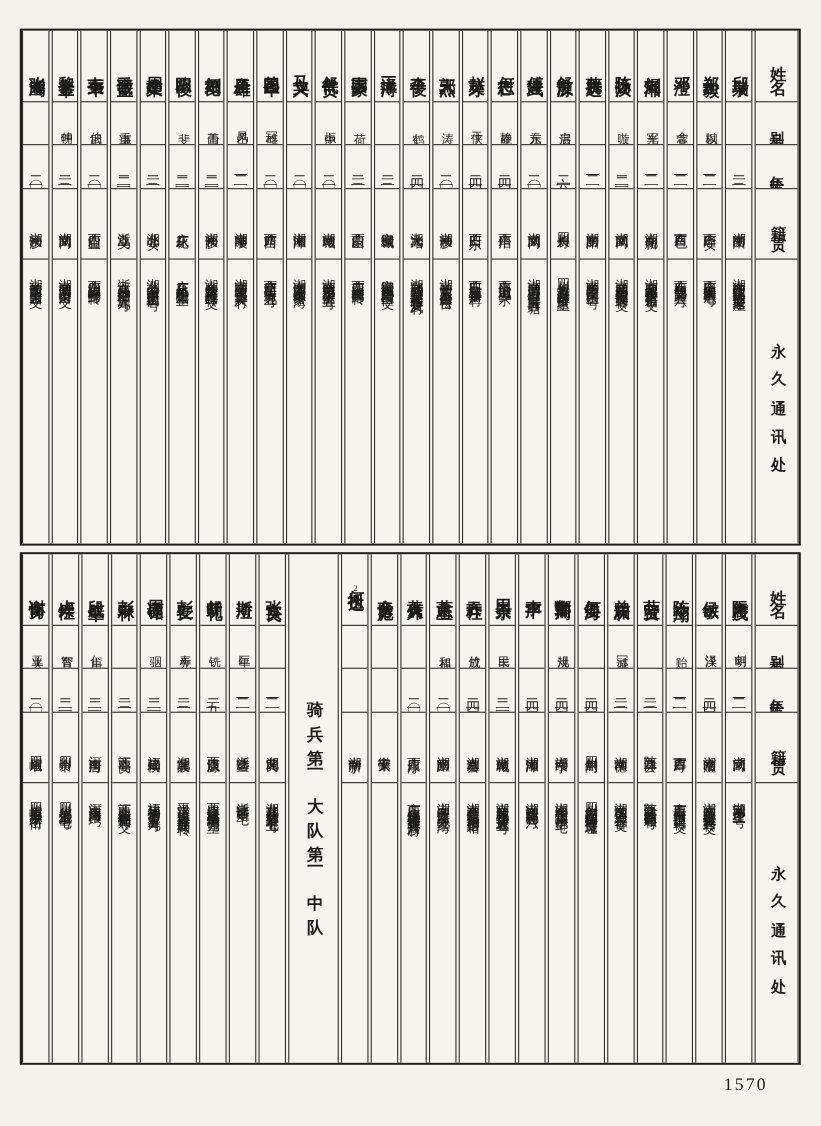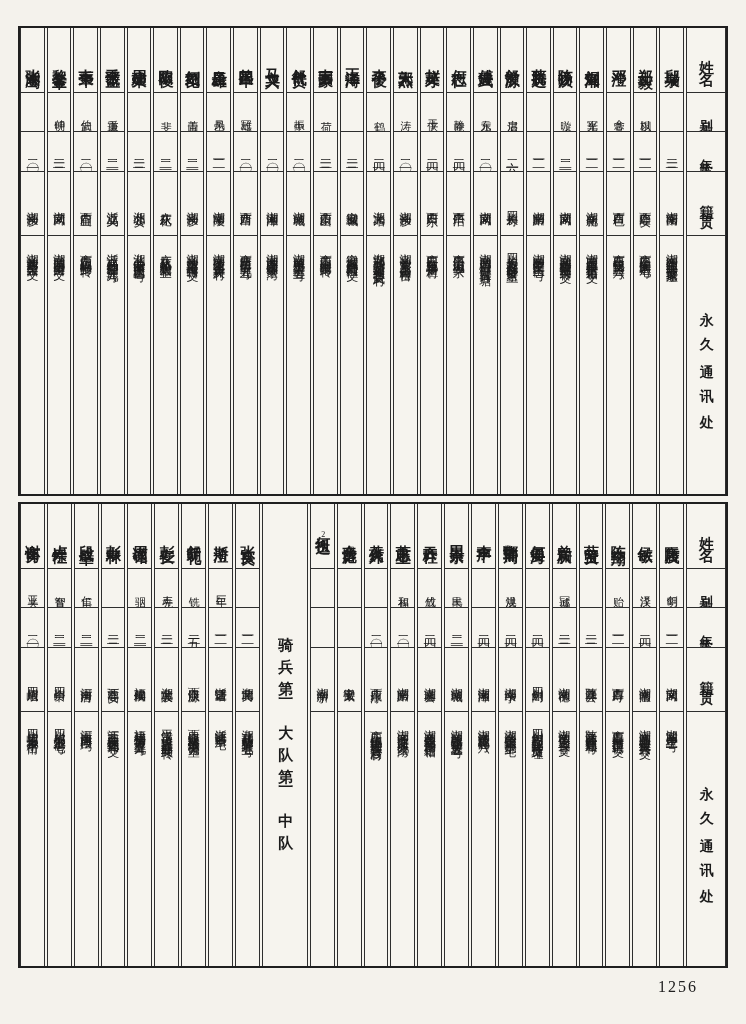--- a/index.html
+++ b/index.html
@@ -927,15 +927,15 @@
         </div>
         <div class="cell c-native">
           <span class="vtext">四川峨眉</span>
         </div>
         <div class="cell c-address">
           <span class="vtext">四川峨眉青乡小萃市街</span>
         </div>
       </div>
     </div>
 
-  <div class="page-num">1256</div>
+  <div class="page-num">1570</div>
 
 </div>
 
 </body></html>

